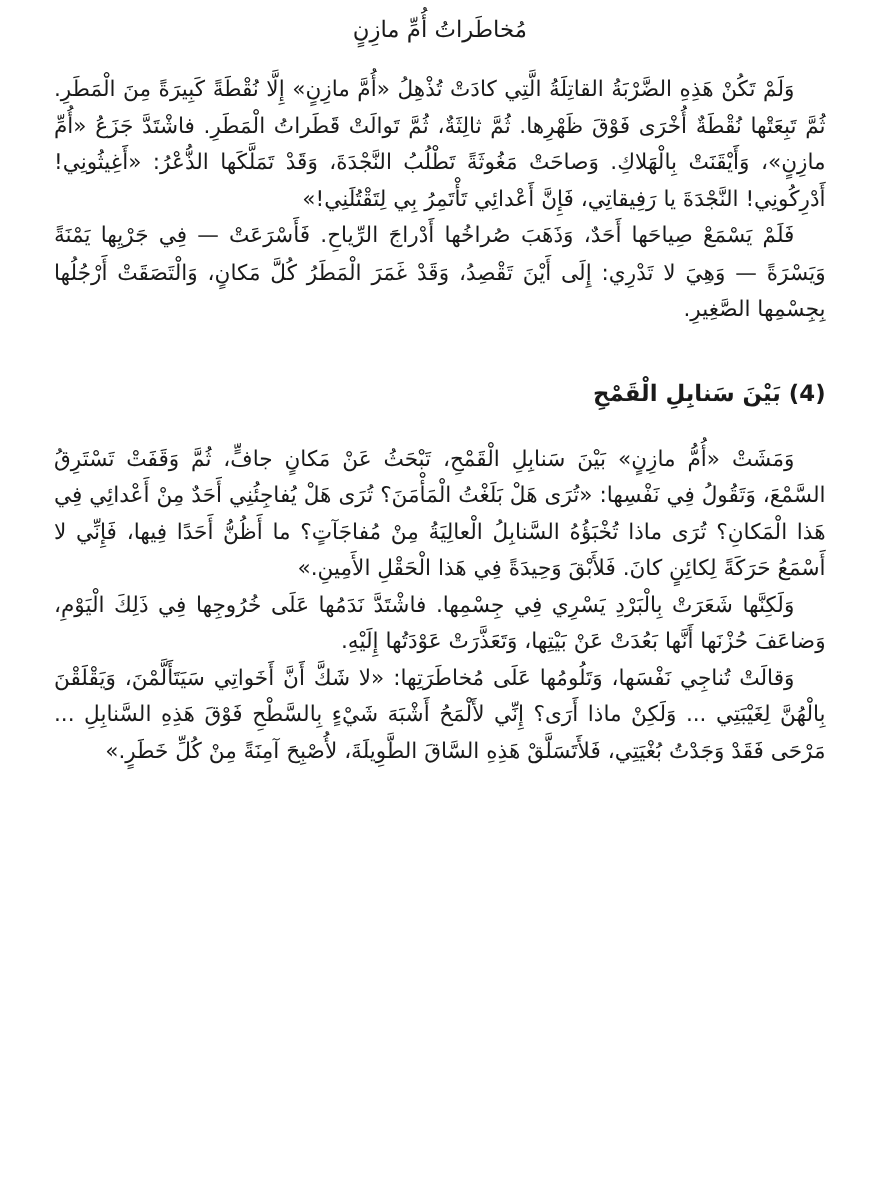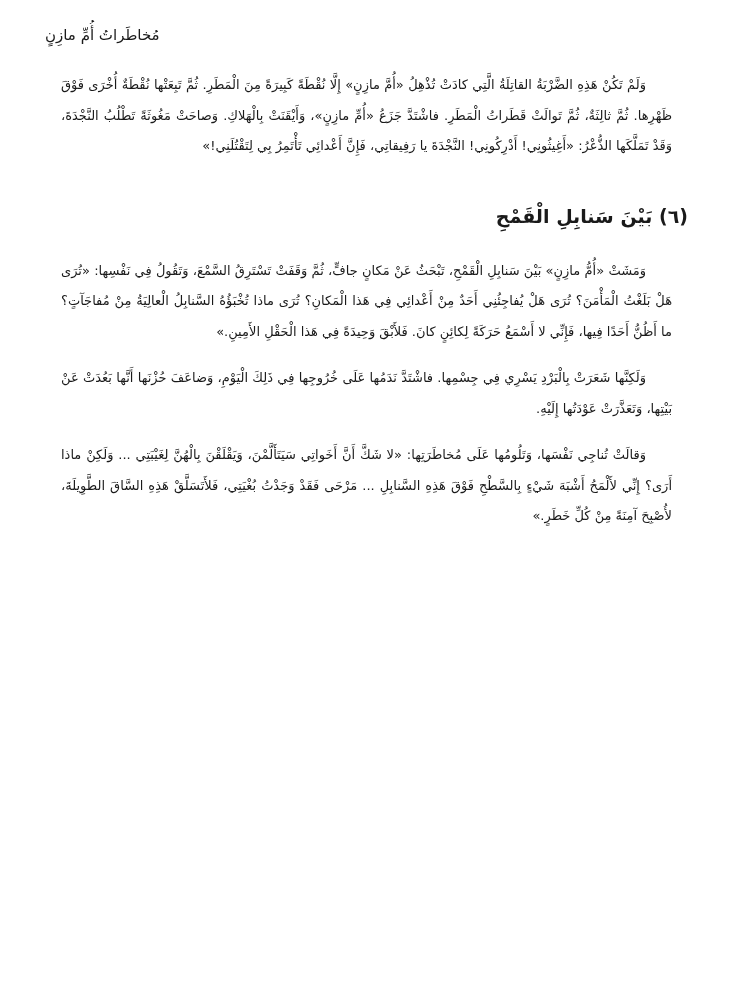--- a/index.html
+++ b/index.html
@@ -16,54 +16,55 @@
       color: #1a1a1a;
     }
     .page {
       direction: rtl;
       position: absolute;
       left: 45px;
       right: 45px;
       top: 0;
     }
     .running-header {
-      text-align: left;
-      font-size: 15px;
-      margin-top: 20px;
+      text-align: center;
+      font-size: 19px;
+      margin-top: 10px;
       height: 30px;
       line-height: 30px;
     }
     .section {
       margin-top: 20px;
     }
     .para {
-      font-size: 13px;
+      font-size: 18px;
       line-height: 30.5px;
       text-align: justify;
       text-align-last: right;
-      margin: 16px;
+      margin: 0;
       text-indent: 26px;
     }
     .chapter-heading {
       font-size: 19px;
       font-weight: bold;
       margin: 36px 0 22px 0;
       line-height: 36px;
     }
   </style>
 </head>
 <body>
 
 <div class="page">
   <div class="running-header">مُخاطَراتُ أُمِّ مازِنٍ</div>
 
   <div class="section">
     <p class="para">وَلَمْ تَكُنْ هَذِهِ الضَّرْبَةُ القاتِلَةُ الَّتِي كادَتْ تُذْهِلُ «أُمَّ مازِنٍ» إِلَّا نُقْطَةً كَبِيرَةً مِنَ الْمَطَرِ. ثُمَّ تَبِعَتْها نُقْطَةٌ أُخْرَى فَوْقَ ظَهْرِها. ثُمَّ ثالِثَةٌ، ثُمَّ تَوالَتْ قَطَراتُ الْمَطَرِ. فاشْتَدَّ جَزَعُ «أُمِّ مازِنٍ»، وَأَيْقَنَتْ بِالْهَلاكِ. وَصاحَتْ مَغُوثَةً تَطْلُبُ النَّجْدَةَ، وَقَدْ تَمَلَّكَها الذُّعْرُ: «أَغِيثُونِي! أَدْرِكُونِي! النَّجْدَةَ يا رَفِيقاتِي، فَإِنَّ أَعْدائِي تَأْتَمِرُ بِي لِتَقْتُلَنِي!»</p>
+    <p class="para">فَلَمْ يَسْمَعْ صِياحَها أَحَدٌ، وَذَهَبَ صُراخُها أَدْراجَ الرِّياحِ. فَأَسْرَعَتْ — فِي جَرْيِها يَمْنَةً وَيَسْرَةً — وَهِيَ لا تَدْرِي: إِلَى أَيْنَ تَقْصِدُ، وَقَدْ غَمَرَ الْمَطَرُ كُلَّ مَكانٍ، وَالْتَصَقَتْ أَرْجُلُها بِجِسْمِها الصَّغِيرِ.</p>
   </div>
 
-  <h2 class="chapter-heading">(٦) بَيْنَ سَنابِلِ الْقَمْحِ</h2>
+  <h2 class="chapter-heading">(4) بَيْنَ سَنابِلِ الْقَمْحِ</h2>
 
   <div class="section-body">
     <p class="para">وَمَشَتْ «أُمُّ مازِنٍ» بَيْنَ سَنابِلِ الْقَمْحِ، تَبْحَثُ عَنْ مَكانٍ جافٍّ، ثُمَّ وَقَفَتْ تَسْتَرِقُ السَّمْعَ، وَتَقُولُ فِي نَفْسِها: «تُرَى هَلْ بَلَغْتُ الْمَأْمَنَ؟ تُرَى هَلْ يُفاجِئُنِي أَحَدٌ مِنْ أَعْدائِي فِي هَذا الْمَكانِ؟ تُرَى ماذا تُخْبَؤُهُ السَّنابِلُ الْعالِيَةُ مِنْ مُفاجَآتٍ؟ ما أَظُنُّ أَحَدًا فِيها، فَإِنِّي لا أَسْمَعُ حَرَكَةً لِكائِنٍ كانَ. فَلأَبْقَ وَحِيدَةً فِي هَذا الْحَقْلِ الأَمِينِ.»</p>
     <p class="para">وَلَكِنَّها شَعَرَتْ بِالْبَرْدِ يَسْرِي فِي جِسْمِها. فاشْتَدَّ نَدَمُها عَلَى خُرُوجِها فِي ذَلِكَ الْيَوْمِ، وَضاعَفَ حُزْنَها أَنَّها بَعُدَتْ عَنْ بَيْتِها، وَتَعَذَّرَتْ عَوْدَتُها إِلَيْهِ.</p>
     <p class="para">وَقالَتْ تُناجِي نَفْسَها، وَتَلُومُها عَلَى مُخاطَرَتِها: «لا شَكَّ أَنَّ أَخَواتِي سَيَتَأَلَّمْنَ، وَيَقْلَقْنَ بِالْهُنَّ لِغَيْبَتِي ... وَلَكِنْ ماذا أَرَى؟ إِنِّي لأَلْمَحُ أَشْبَهَ شَيْءٍ بِالسَّطْحِ فَوْقَ هَذِهِ السَّنابِلِ ... مَرْحَى فَقَدْ وَجَدْتُ بُغْيَتِي، فَلأَتَسَلَّقْ هَذِهِ السَّاقَ الطَّوِيلَةَ، لأُصْبِحَ آمِنَةً مِنْ كُلِّ خَطَرٍ.»</p>
   </div>
 </div>
 
 </body></html>

